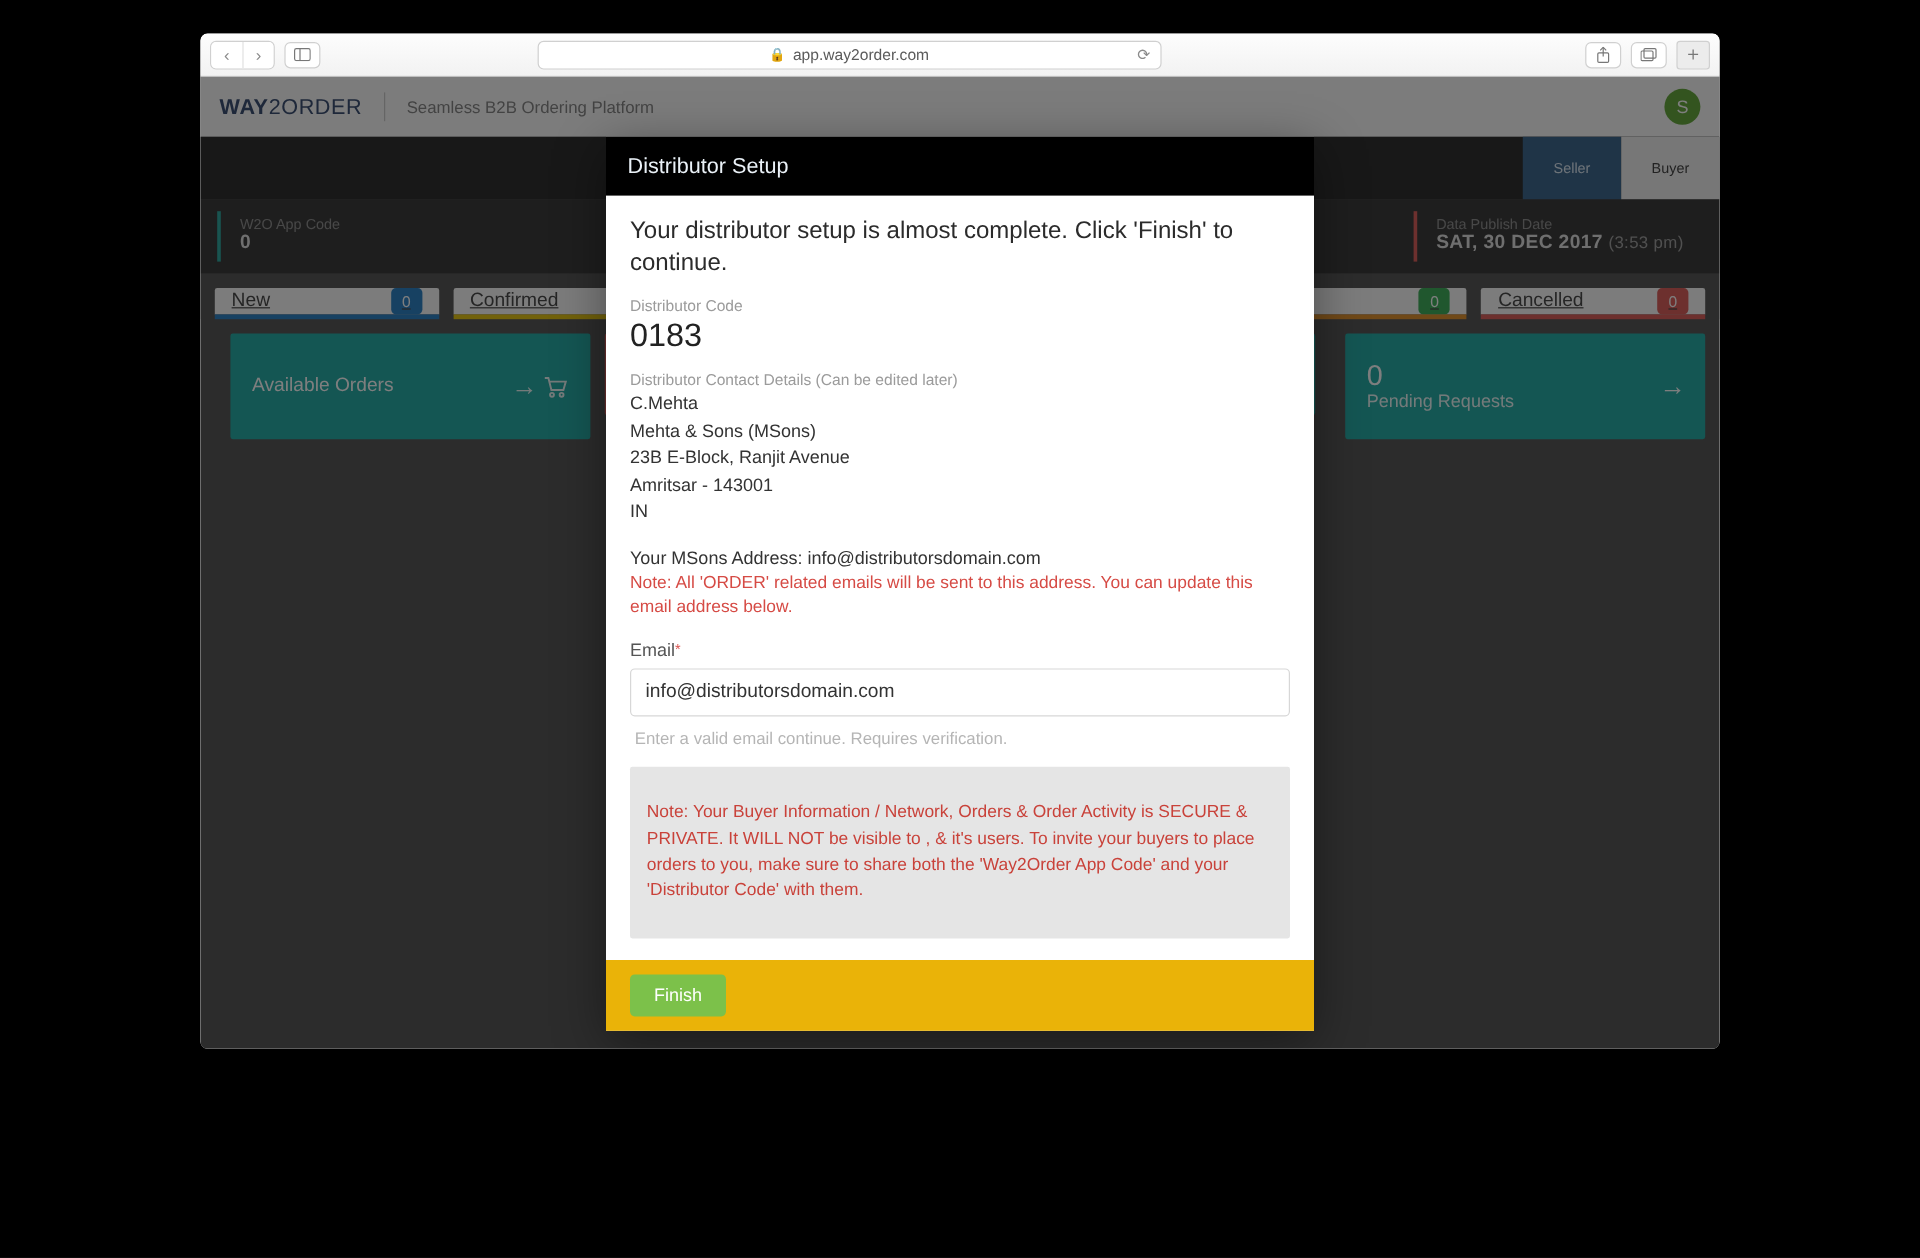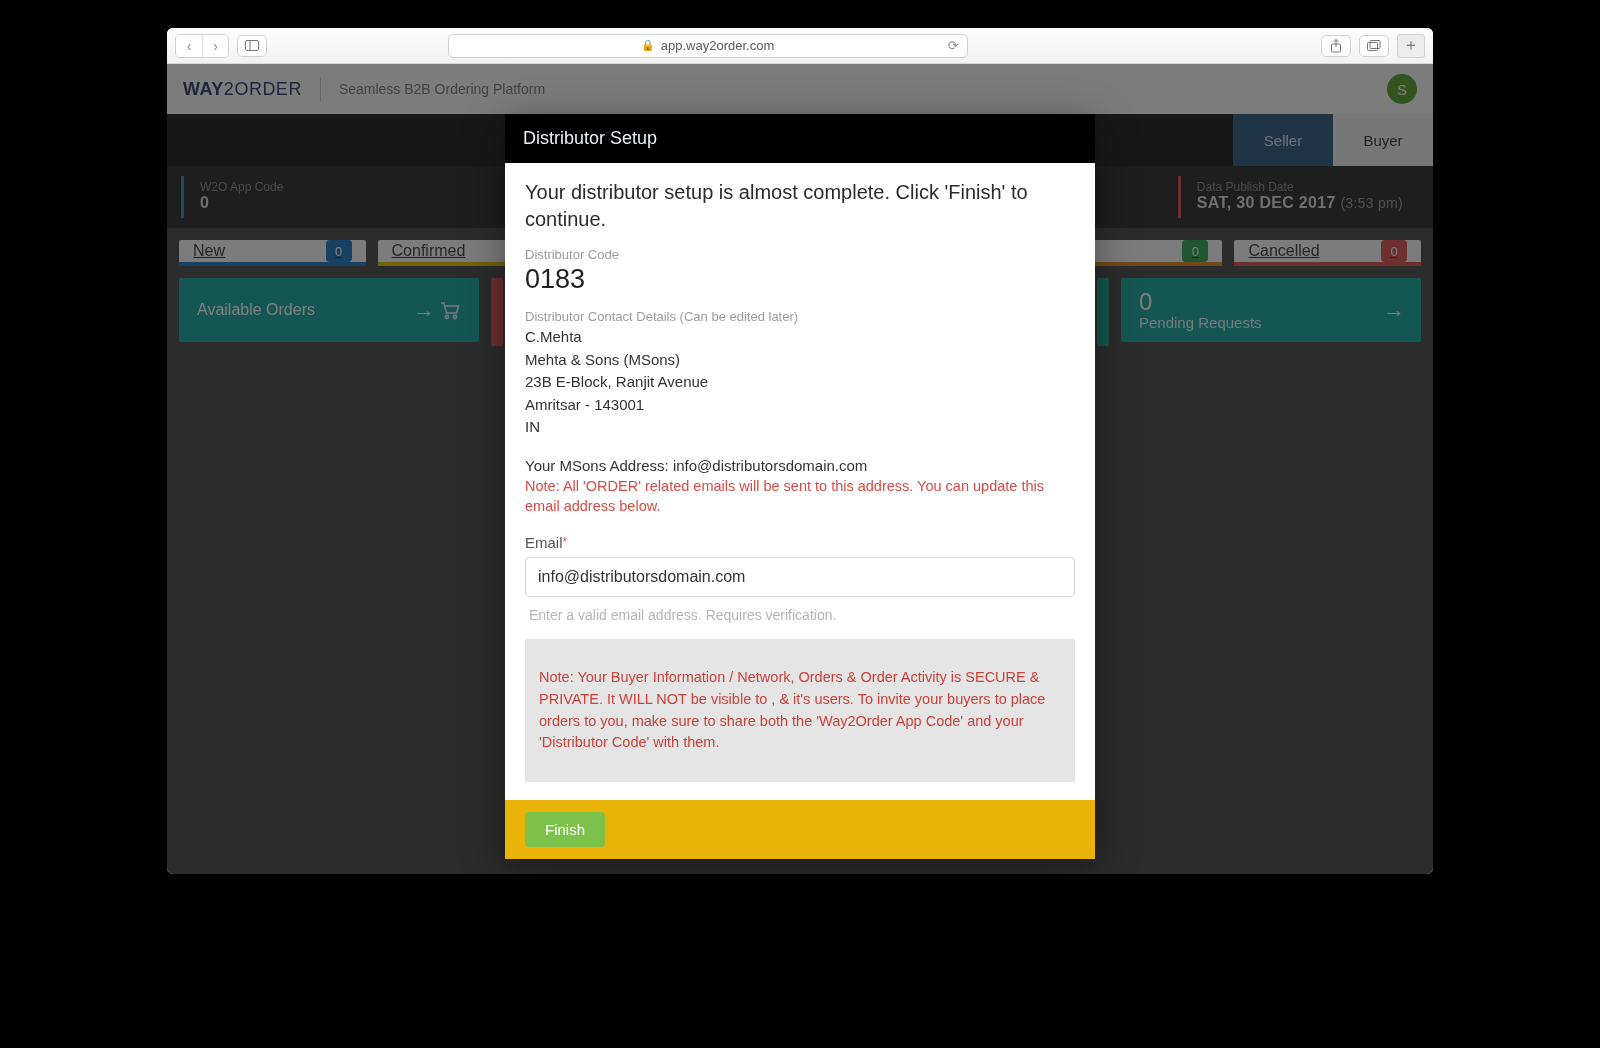--- a/index.html
+++ b/index.html
@@ -107,23 +107,23 @@
   }
 
   
   .nav-row {
     height: 52px;
     background: #1e1e1e;
     display:flex; align-items:stretch; justify-content:flex-end;
     padding-right: 0;
   }
   .role-tab {
-    width: 100px;
+    width: 82px;
     display:flex; align-items:center; justify-content:center;
-    font-size:15px;
+    font-size:12px;
   }
   .role-seller { background:#2d5b86; color:#d8e6f2; }
   .role-buyer  { background:#f0f0f0; color:#333; }
 
   
   .info-strip {
     height: 62px;
     background: #2c2c2c;
     display:flex;
     padding: 10px 14px;
@@ -164,23 +164,23 @@
   .u-yellow { background:#e5c100;}
   .u-orange { background:#e08a1e;}
   .u-red    { background:#d9534f;}
   .status-wrap { flex:1; display:flex; flex-direction:column; }
 
   
   .panels-row {
     display:flex; gap:12px; padding: 12px;
   }
   .panel {
-    height:64px; border-radius:2px;
+    height:88px; border-radius:2px;
     display:flex; align-items:center; justify-content:space-between;
-    padding: 0 18px; color:#fff; font-size:16px;
+    padding: 0 18px; color:#fff; font-size:16px;margin-left:13px;
   }
   .panel-left {
     flex:0 0 300px;
     background:#14a6a0;
   }
   .panel-left .cart { font-size:22px; opacity:0.9; display:flex; align-items:center; gap:4px;}
   .panel-mid-strip { flex:0 0 12px; background:#d9534f; height:68px; border-radius:2px;}
   .panel-mid-strip2{ flex:0 0 12px; background:#14a6a0; height:68px; border-radius:2px;}
   .panel-right {
     flex:0 0 300px;
@@ -395,21 +395,21 @@
 
           <div class="emailrow">
             <span>Your MSons Address: </span><span>info@distributorsdomain.com</span>
           </div>
           <div class="note-red">Note: All 'ORDER' related emails will be sent to this address. You can update this email address below.</div>
 
           <div class="field-label">
             <span>Email</span><span class="req">*</span>
           </div>
           <input class="text-input" type="text" value="info@distributorsdomain.com" style="">
-          <div class="helper">Enter a valid email address. Requires verification.</div>
+          <div class="helper">Enter a valid email continue. Requires verification.</div>
 
           <div class="alert">Note: Your Buyer Information / Network, Orders &amp; Order Activity is SECURE &amp; PRIVATE. It WILL NOT be visible to , &amp; it's users. To invite your buyers to place orders to you, make sure to share both the 'Way2Order App Code' and your 'Distributor Code' with them.</div>
         </div>
         <div class="modal-footer">
           <button class="btn-finish">Finish</button>
         </div>
       </div>
 
     </div>
   </div>

